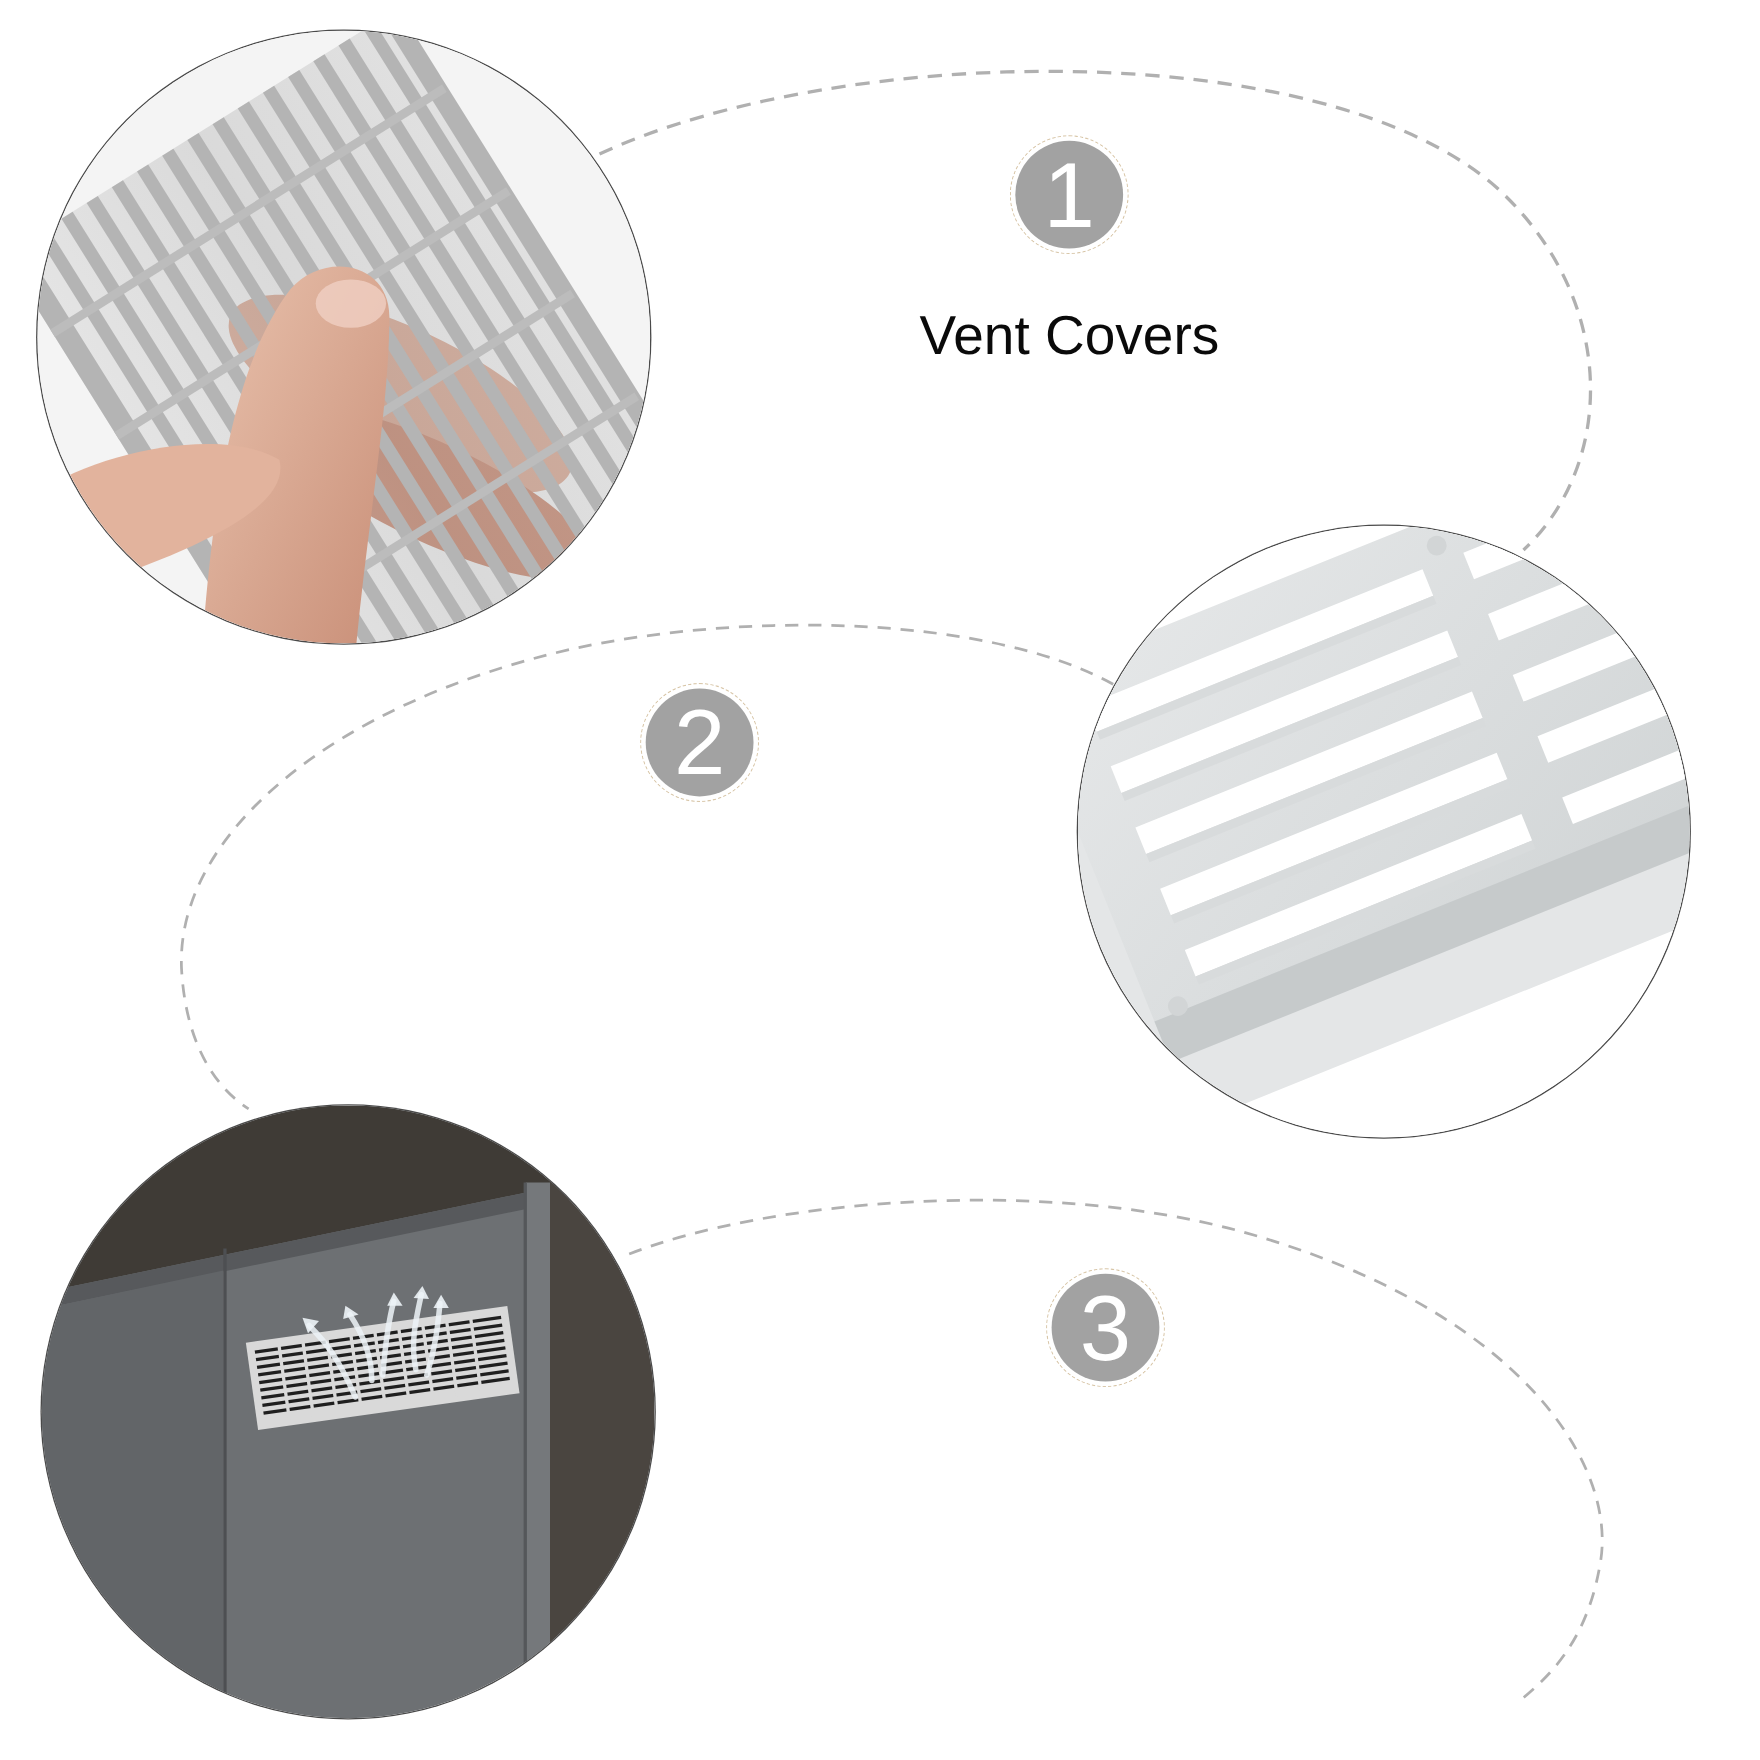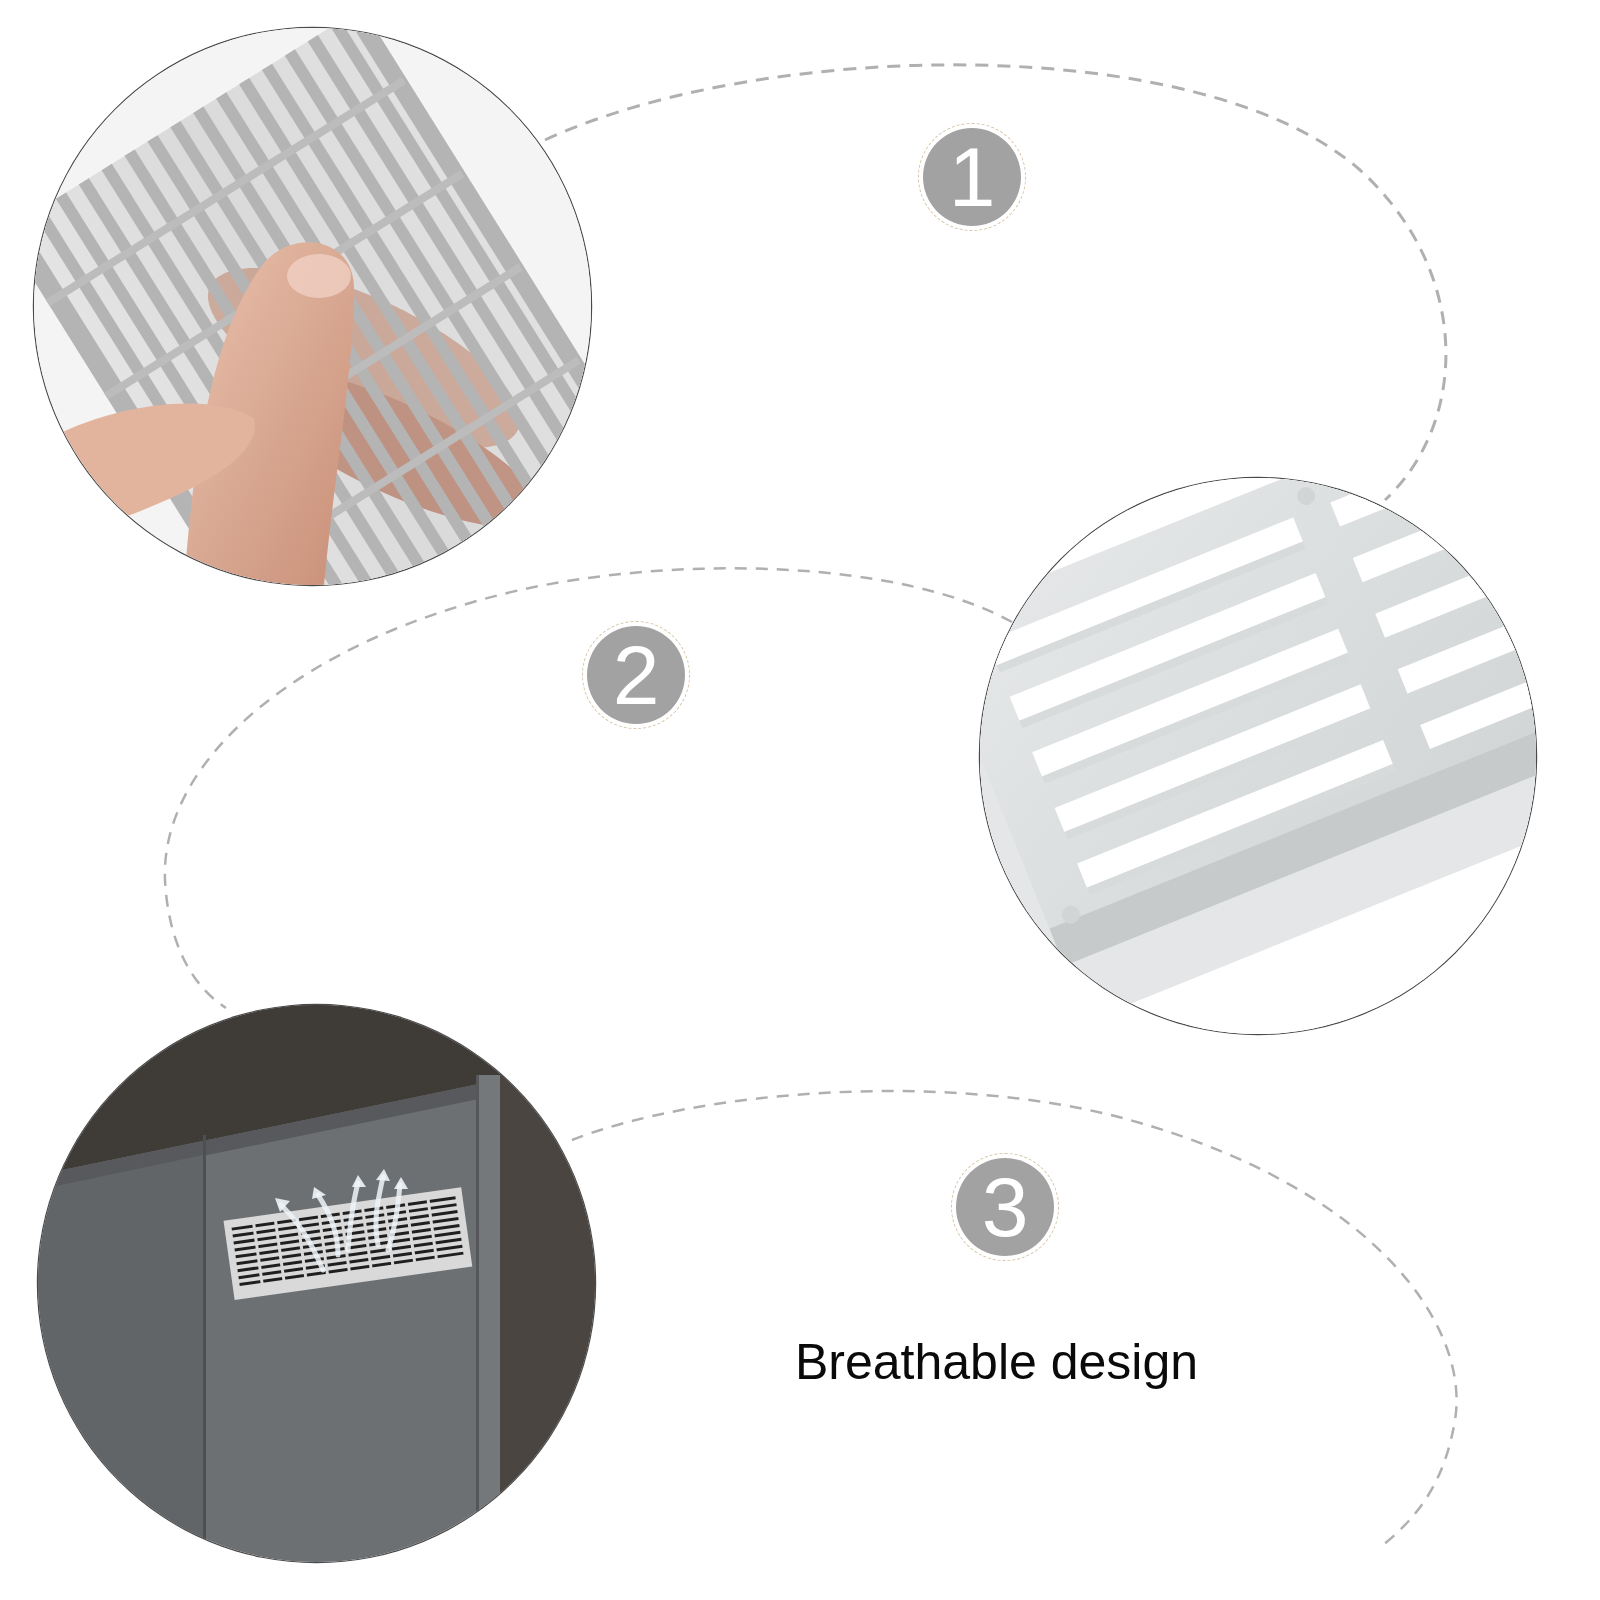--- a/index.html
+++ b/index.html
@@ -184,27 +184,27 @@
         <polygon points="363,172 370,184 356,184"></polygon>
       </g>
     </svg>
   </div>
 
   <div class="badge" style="left:918px; top:123px;">
     <div class="badge-ring"></div>
     <div class="badge-fill"></div>
     <span class="badge-num">1</span>
   </div>
+  <div class="label" style="left:836px; top:280px;">Vent Covers</div>
 
   <div class="badge" style="left:582px; top:621px;">
     <div class="badge-ring"></div>
     <div class="badge-fill"></div>
     <span class="badge-num">2</span>
   </div>
 
   <div class="badge" style="left:951px; top:1153px;">
     <div class="badge-ring"></div>
     <div class="badge-fill"></div>
     <span class="badge-num">3</span>
   </div>
-  <div class="label" style="left:795px; top:1337px;">Breathable design</div>
 
 </div>
 
 </body></html>

